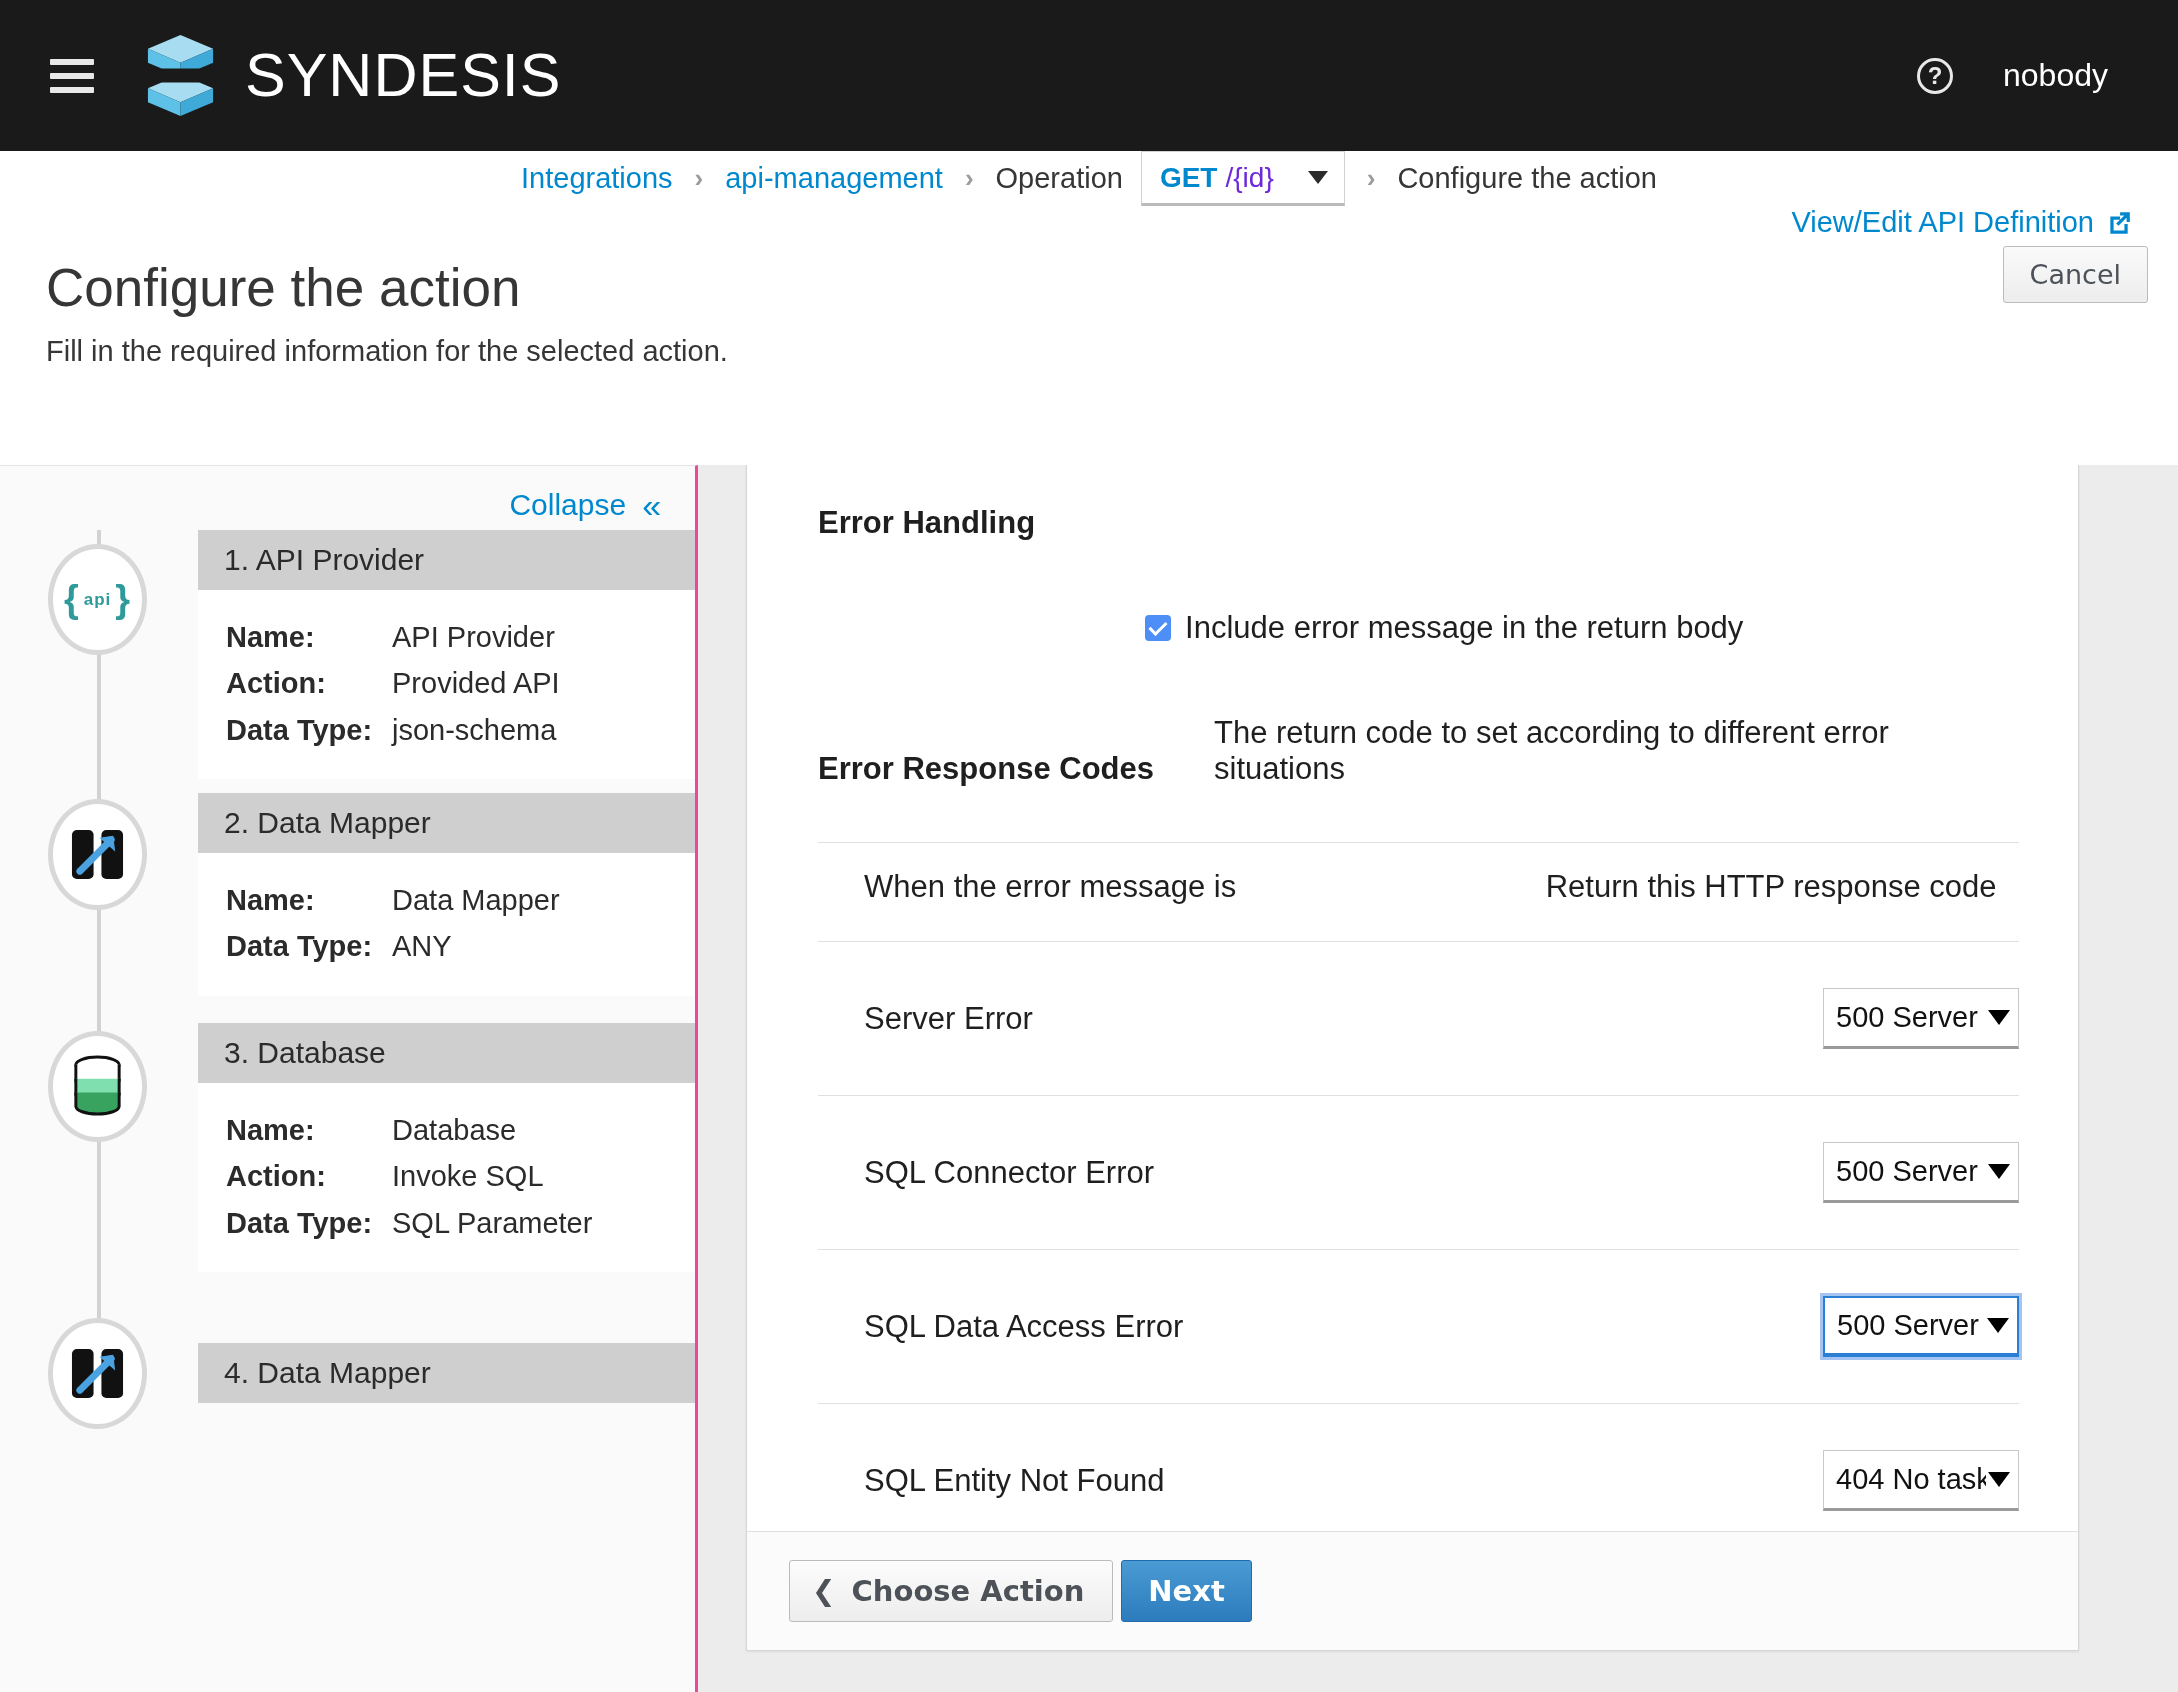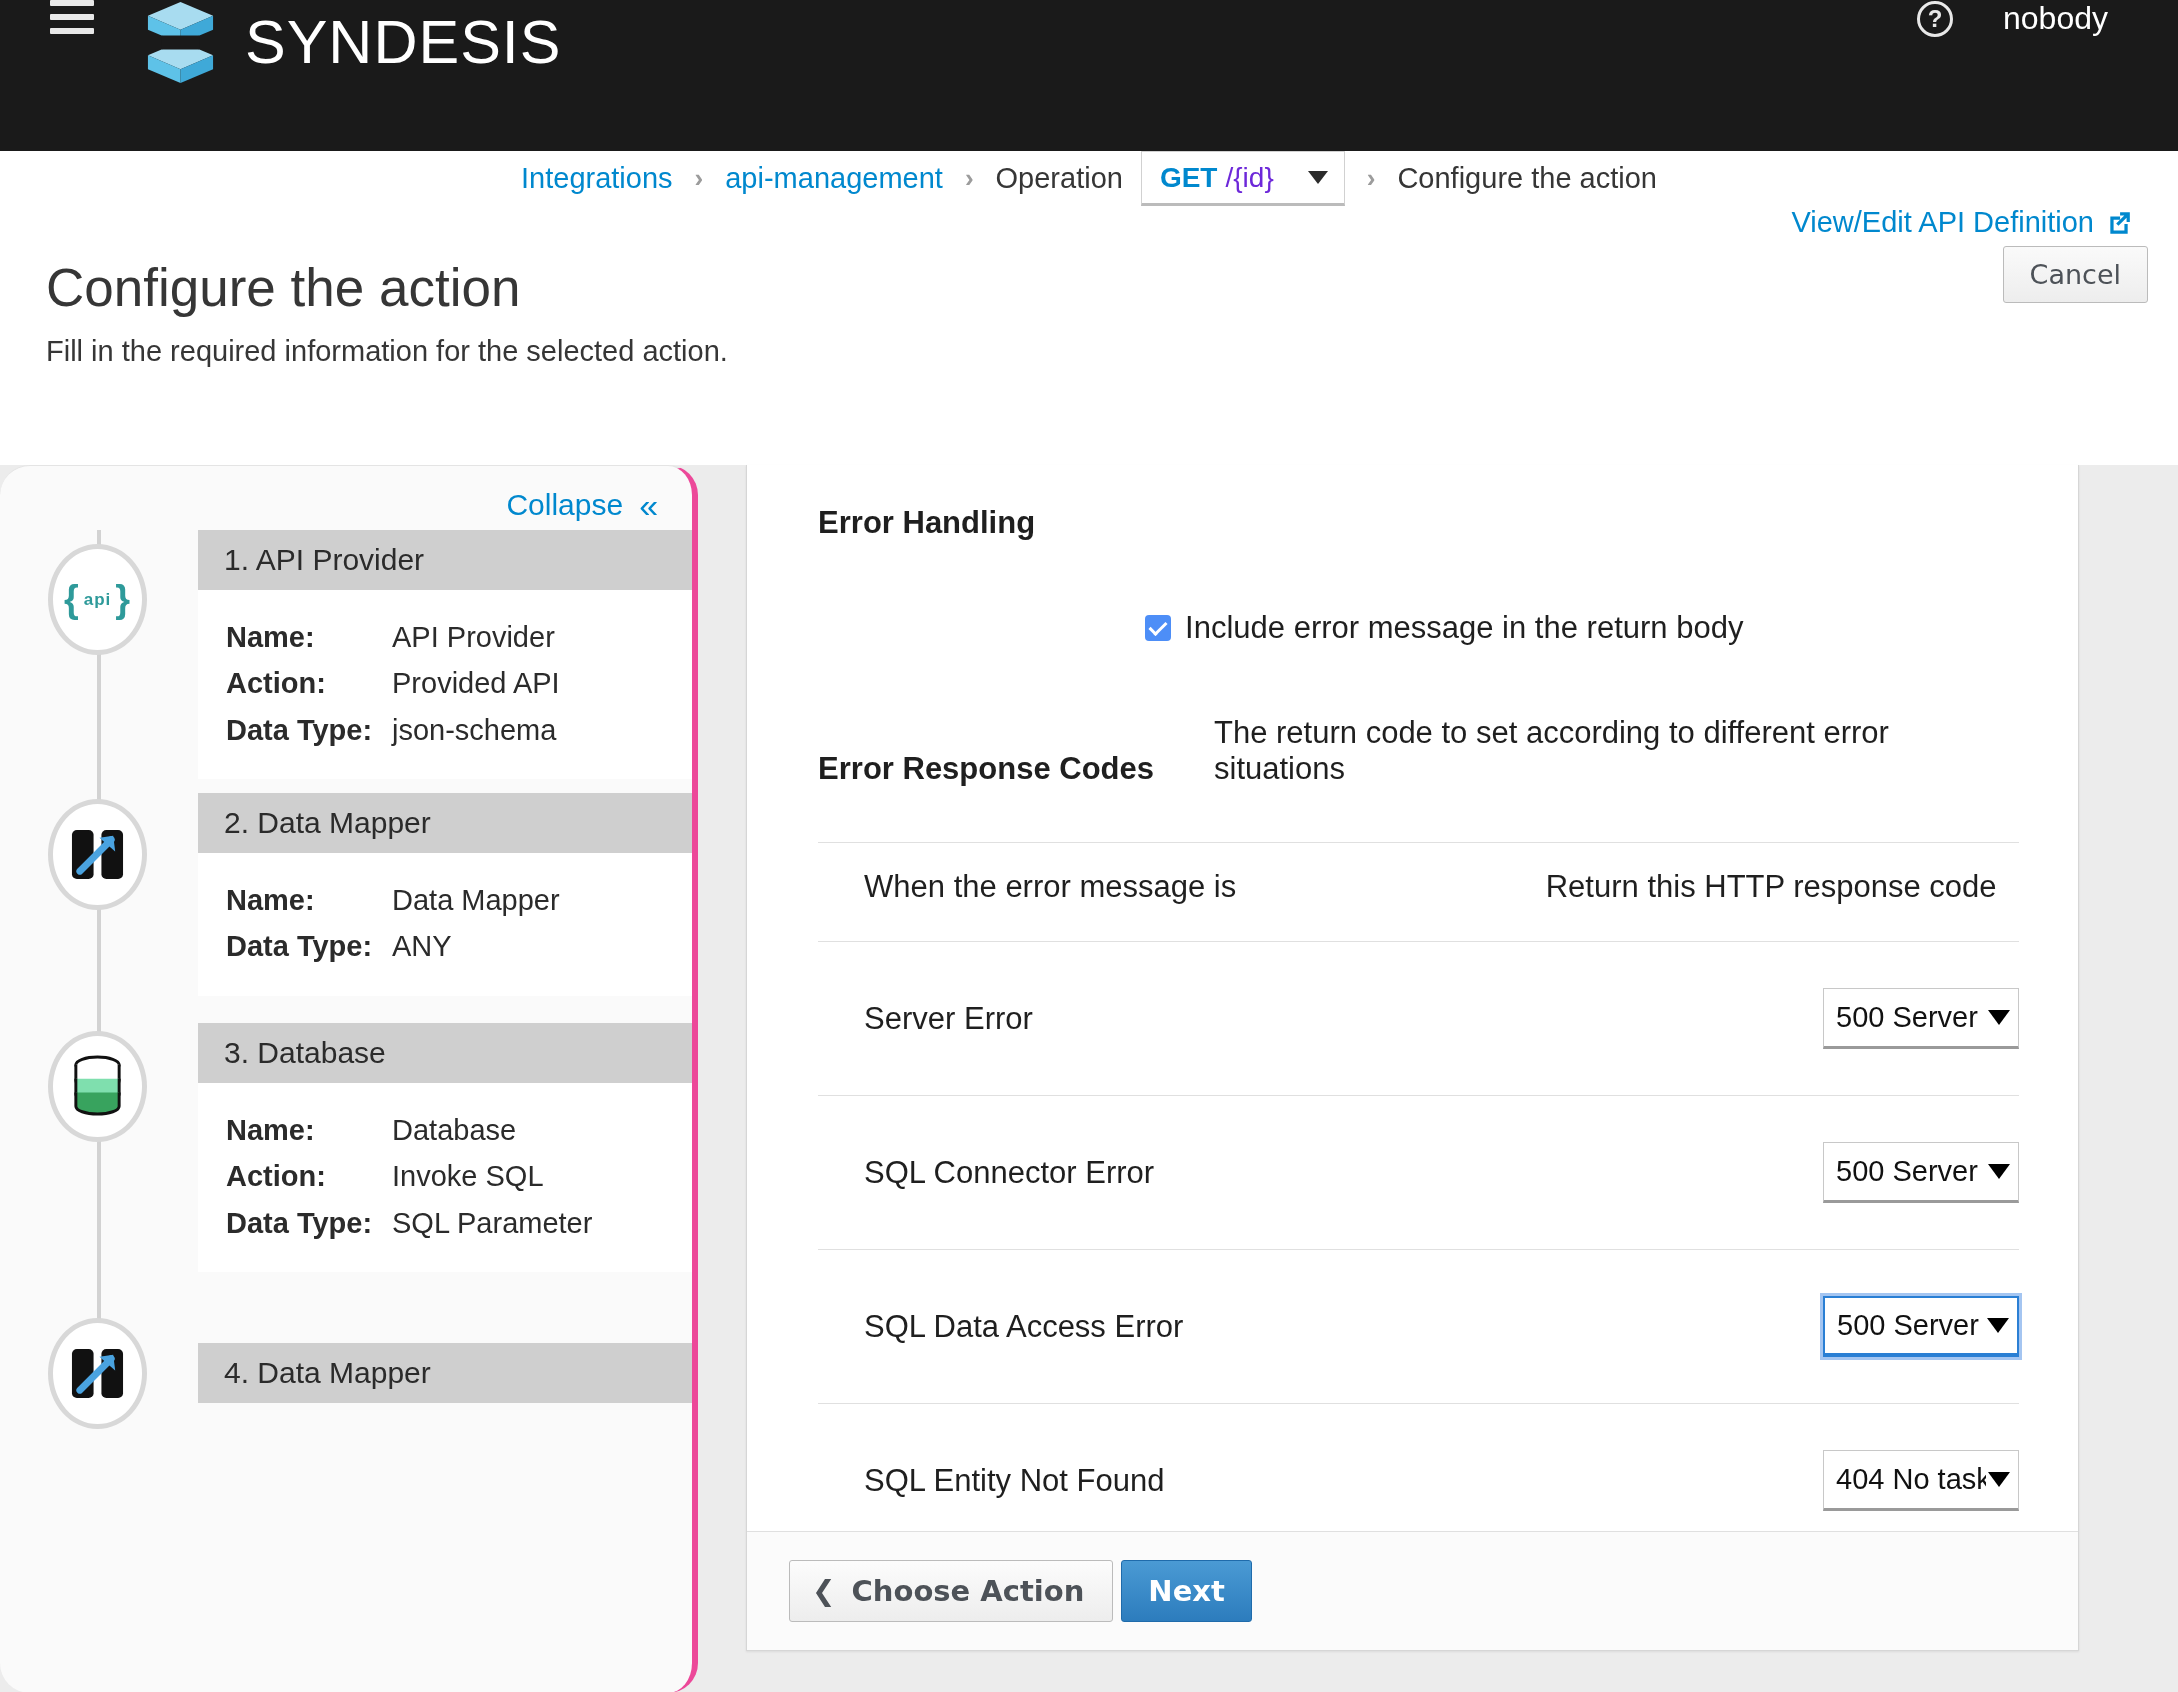--- a/index.html
+++ b/index.html
@@ -11,21 +11,21 @@
     color: #363636;
     overflow: hidden;
     position: relative;
   }
 
   
   .navbar {
     height: 151px;
     background: #1a1a1a;
     display: flex;
-    align-items: flex-start;
+    align-items: center;
     padding: 0 40px 0 50px;
     position: relative;
   }
   .hamburger {
     width: 44px; height: 34px;
     display: flex; flex-direction: column; justify-content: space-between;
     cursor: pointer;
     margin-right: 48px;
   }
   .hamburger span { display:block; height: 6px; background: #e8e8e8; border-radius:1px; }
@@ -139,24 +139,23 @@
     height: 1228px;
     display: flex;
     background: #ececec;
   }
 
   
   .flow-sidebar {
     width: 703px;
     background: #fafafa;
     border-top: 1px solid #e4e4e4;
-    border-right: 6px solid #ec4899;
+    border-right: 3px solid #ec4899;
     position: relative;
     overflow: hidden;
-    border-radius: 30px;
   }
   .collapse-row {
     display: flex;
     justify-content: flex-end;
     align-items: center;
     padding: 22px 34px 8px 0;
   }
   .collapse-link {
     color: #0088ce;
     font-size: 30px;

